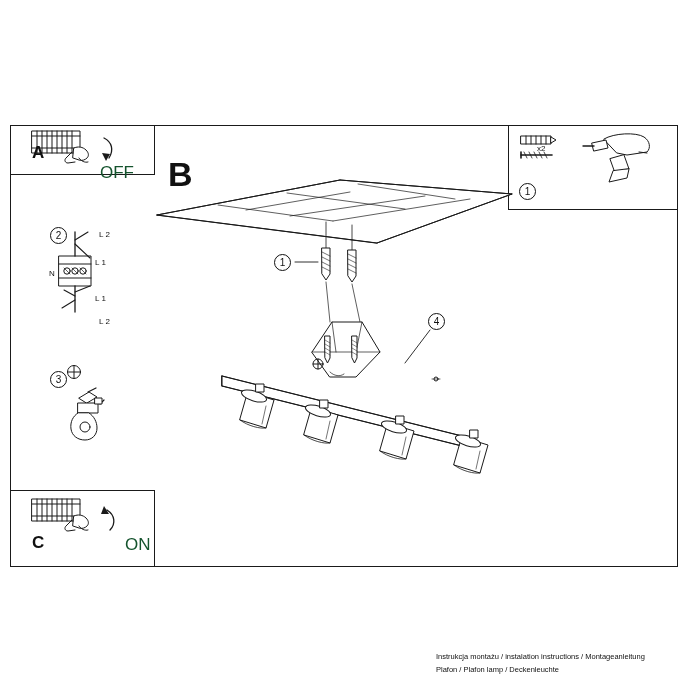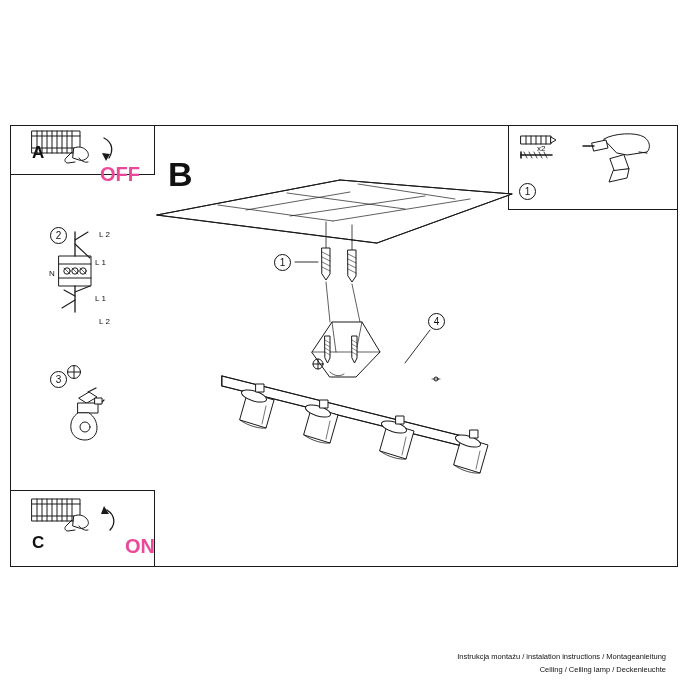--- a/index.html
+++ b/index.html
@@ -65,23 +65,23 @@
     letter-spacing: 0.5px;
   }
   .tag-big {
     position: absolute;
     font-size: 34px;
     font-weight: bold;
     color: #111;
   }
   .word {
     position: absolute;
-    font-size: 20px;
-    font-weight: bold;
-    color: #ec4899;
+    font-size: 17px;
+    font-weight: normal;
+    color: #14532d;
   }
   .circle-num {
     position: absolute;
     width: 17px;
     height: 17px;
     border: 1.2px solid #111;
     border-radius: 50%;
     font-size: 10px;
     line-height: 15px;
     text-align: center;
@@ -92,21 +92,21 @@
   .lbl {
     position: absolute;
     font-size: 8px;
     color: #111;
     font-family: "Liberation Sans", sans-serif;
   }
   .footer {
     position: absolute;
     right: 22px;
     bottom: 12px;
-    text-align: right;
+    text-align: left;
     font-size: 7.5px;
     line-height: 13px;
     color: #111;
     width: 230px;
   }
   .footer div { white-space: nowrap; }
   svg { display: block; }
   .ov { position: absolute; left: 0; top: 0; width: 688px; height: 688px; pointer-events: none; }
 </style>
 </head>
@@ -340,16 +340,16 @@
   <div class="lbl" style="left:95px; top:294px;">L 1</div>
   <div class="lbl" style="left:99px; top:317px;">L 2</div>
 
   <div class="circle-num" style="left:50px; top:371px;">3</div>
 
   <div class="circle-num" style="left:274px; top:254px;">1</div>
   <div class="circle-num" style="left:428px; top:313px;">4</div>
 
   <div class="footer">
     <div>Instrukcja montażu / instalation instructions / Montageanleitung</div>
-    <div>Ceiling / Ceiling lamp / Deckenleuchte</div>
+    <div>Plafon / Plafon lamp / Deckenleuchte</div>
   </div>
 
 </div>
 
 </body></html>

